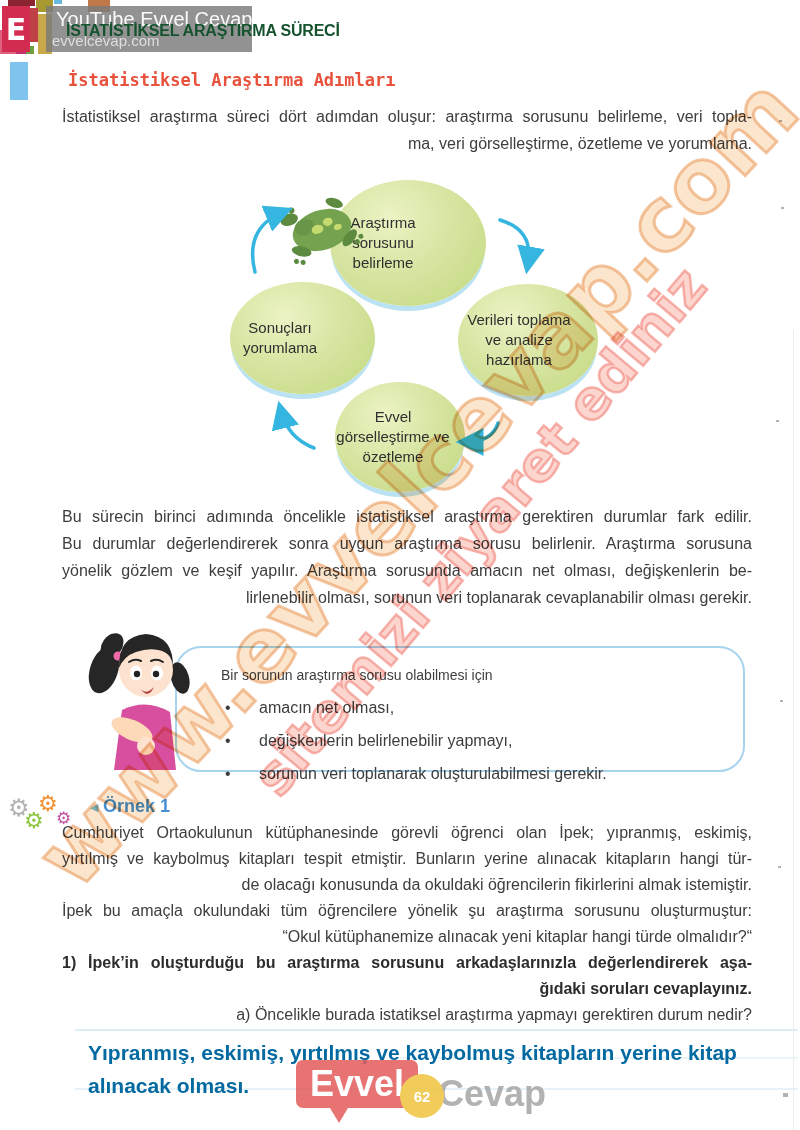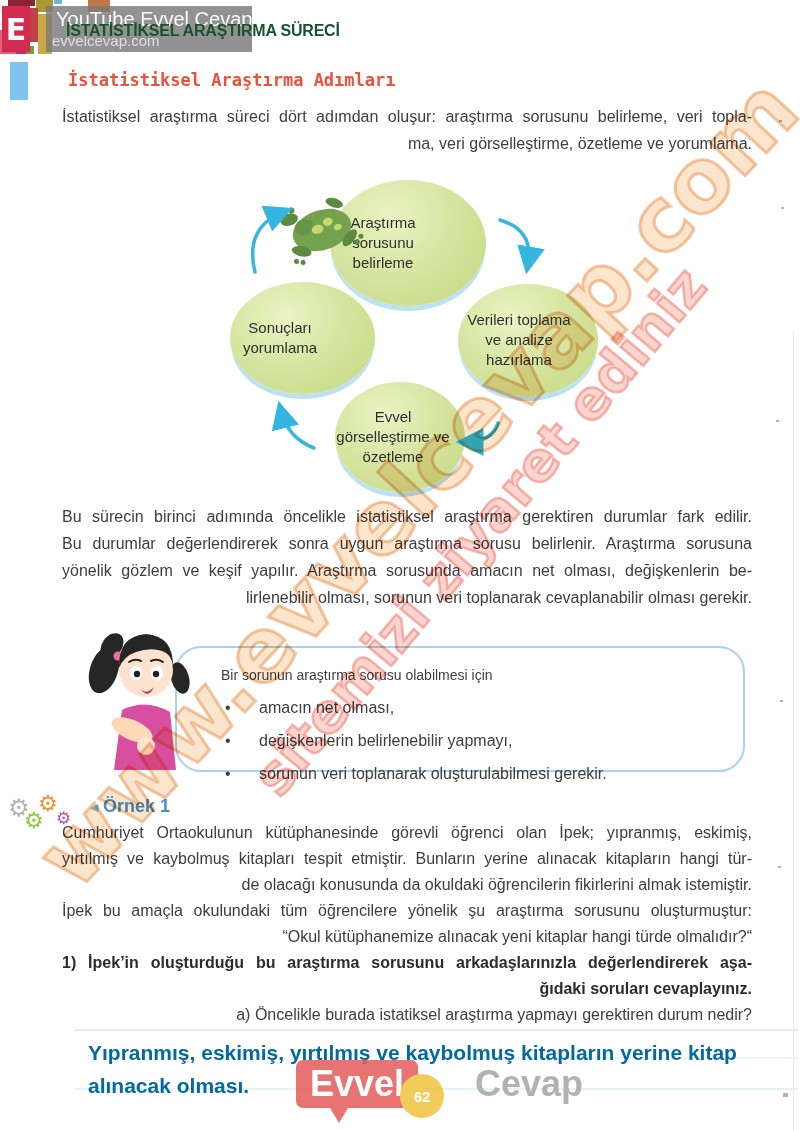--- a/index.html
+++ b/index.html
@@ -58,21 +58,21 @@
 
   
   #footer-logo{position:absolute;left:296px;top:1060px;width:270px;height:62px;opacity:0.82;z-index:30;}
   .fl-red{position:absolute;left:0;top:0;width:122px;height:48px;background:#e25555;border-radius:7px;
           display:flex;align-items:center;justify-content:center;color:#fff;font-size:36px;font-weight:bold;}
   .fl-tail{position:absolute;left:34px;top:48px;width:0;height:0;
            border-left:9px solid transparent;border-right:9px solid transparent;border-top:15px solid #e25555;}
   .fl-circle{position:absolute;left:104px;top:14px;width:44px;height:44px;border-radius:50%;
              background:#efc238;display:flex;align-items:center;justify-content:center;
              color:#fff;font-size:15px;font-weight:bold;z-index:2;}
-  .fl-gray{position:absolute;left:142px;top:3px;font-size:36px;font-weight:bold;color:#a2a2a2;margin-left:37px;}
+  .fl-gray{position:absolute;left:142px;top:13px;font-size:36px;font-weight:bold;color:#a2a2a2;}
 
   
   .diag-wm{position:absolute;white-space:nowrap;text-align:center;font-weight:bold;
            pointer-events:none;z-index:40;mix-blend-mode:multiply;
            font-family:"DejaVu Sans",sans-serif;}
   #wm-main{left:-105px;top:455px;width:1000px;font-size:88px;
            color:rgba(248,208,162,0.55);-webkit-text-stroke:3px rgba(233,150,83,0.55);
            transform:rotate(-47deg);}
   #wm-sec{left:100px;top:500px;width:760px;font-size:54px;
           color:rgba(250,178,168,0.55);-webkit-text-stroke:2.5px rgba(238,120,110,0.55);

